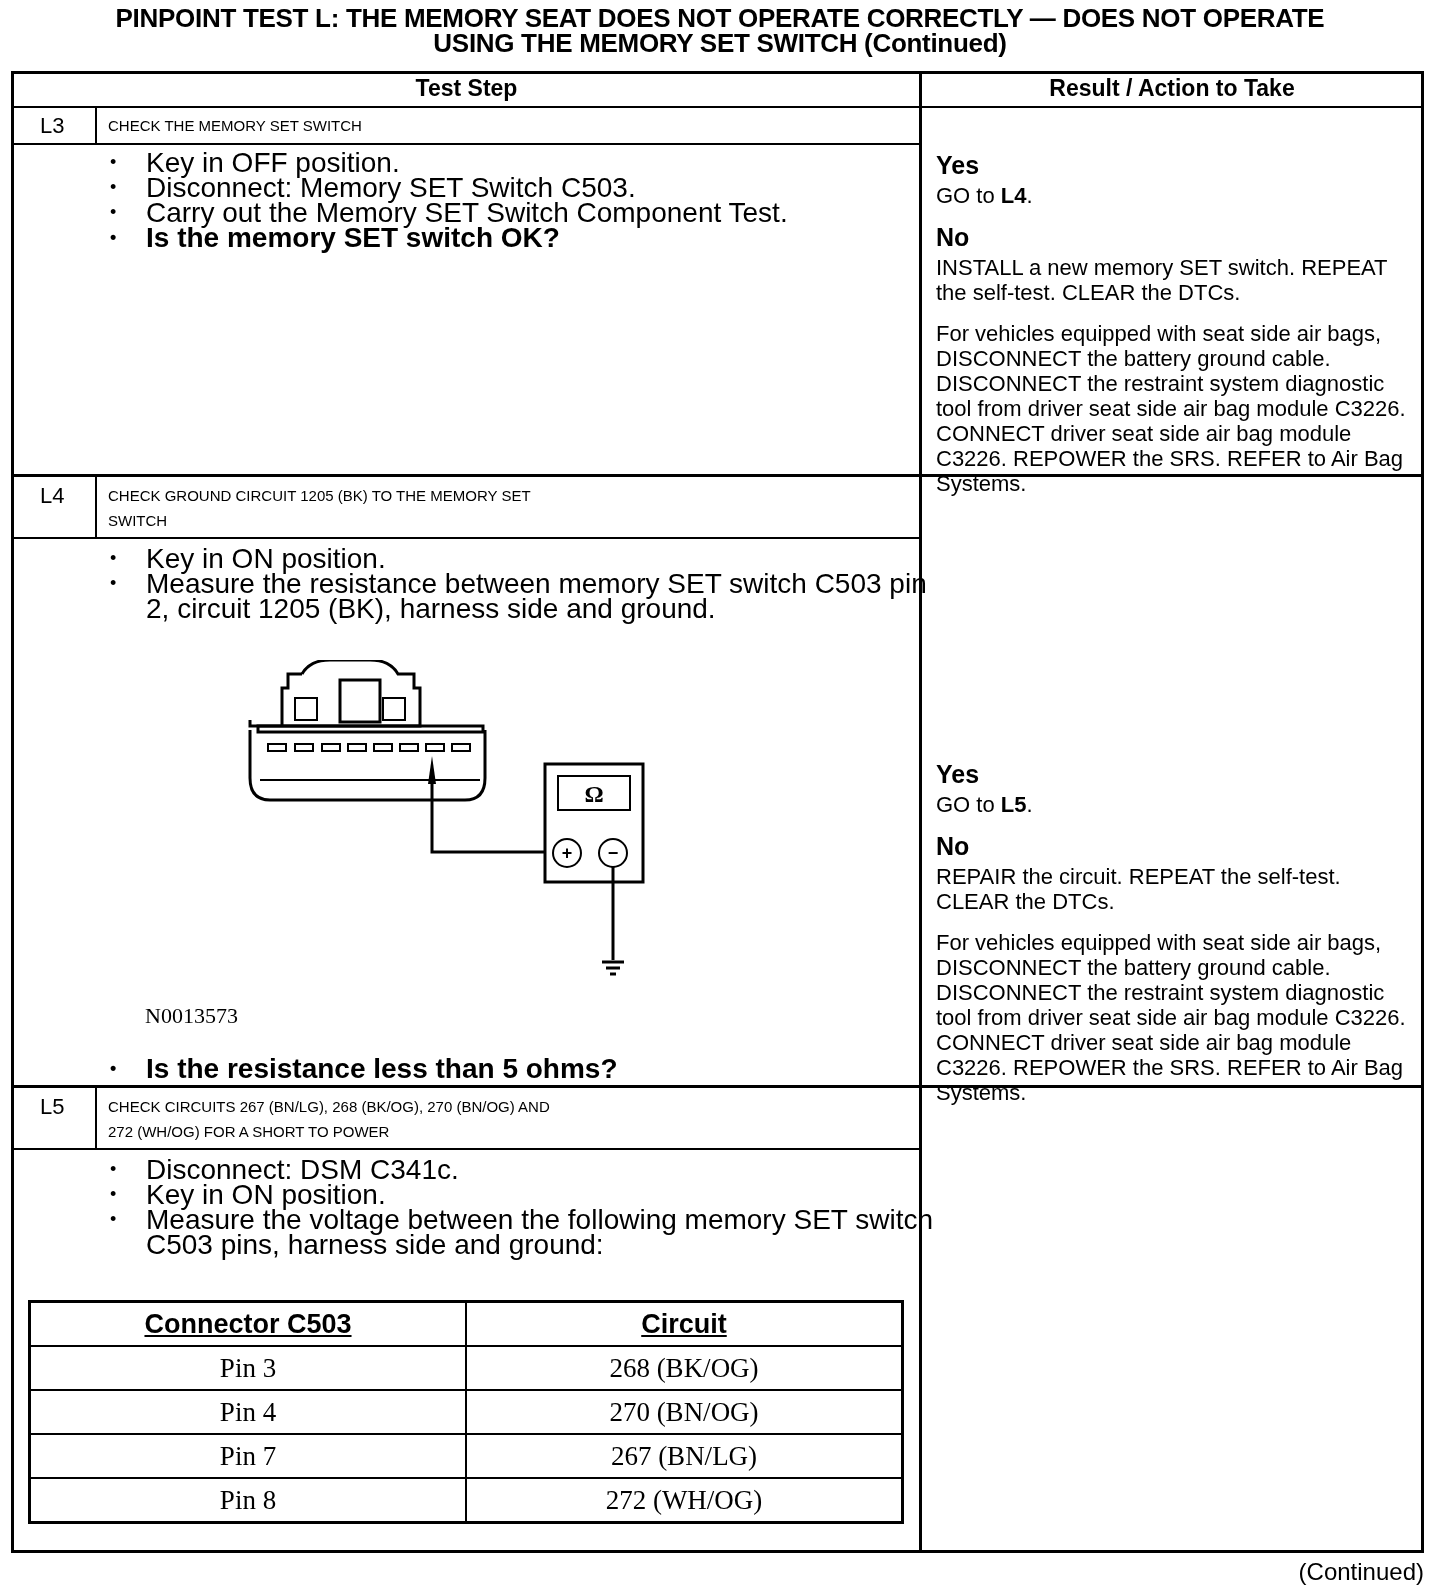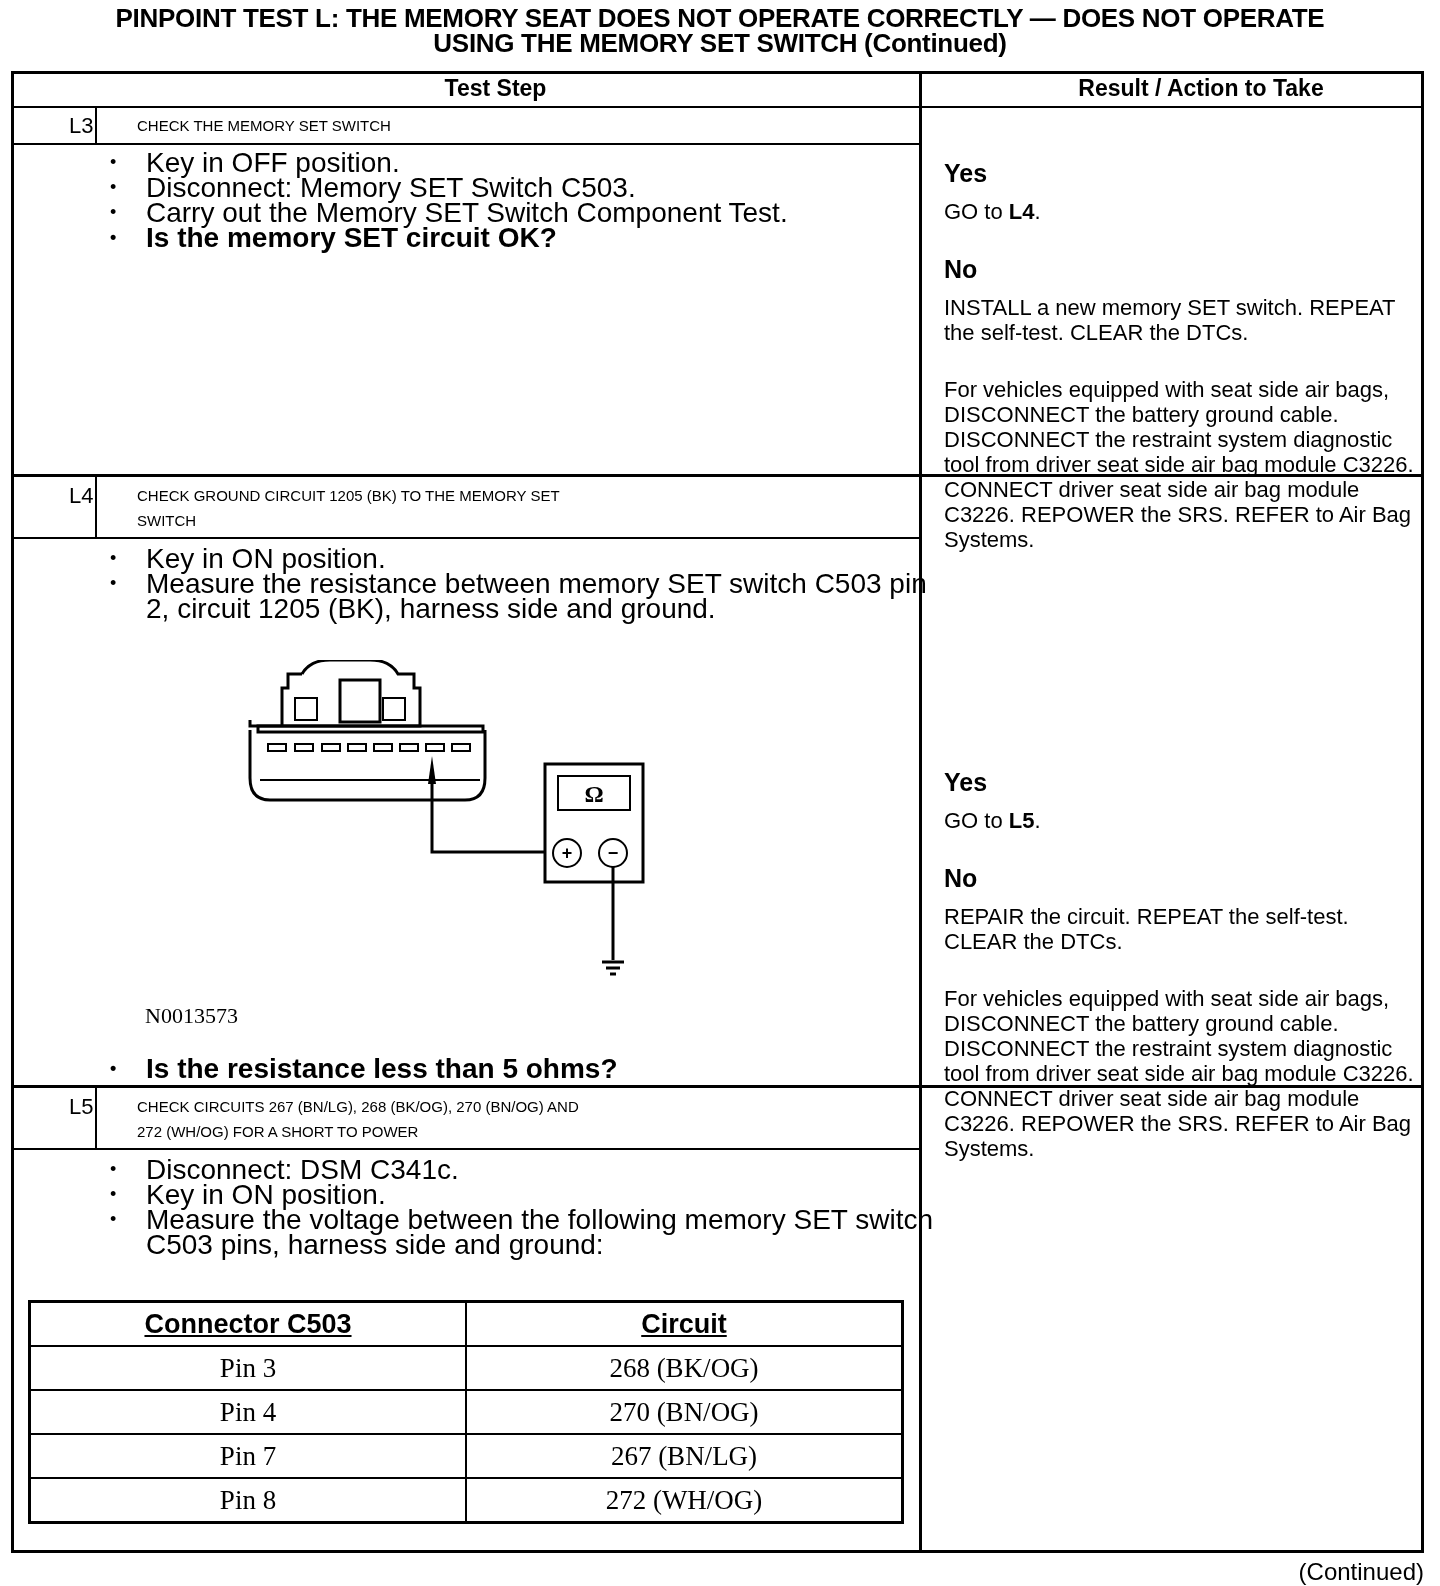--- a/index.html
+++ b/index.html
@@ -1,31 +1,31 @@
 <!DOCTYPE html>
 <html><head>
 <meta charset="utf-8">
 <style>
   html, body { margin: 0; padding: 0; background: #ffffff; }
   body { width: 1440px; height: 1586px; position: relative; font-family: "Liberation Sans", sans-serif; color: #000; overflow: hidden; }
   .title { position: absolute; left: 0; top: 6px; width: 1440px; text-align: center; font-weight: bold; font-size: 26px; line-height: 25px; letter-spacing: -0.3px; }
   .frame { position: absolute; left: 11px; top: 71px; width: 1413px; height: 1482px; border: 3px solid #000; box-sizing: border-box; }
   .vline { position: absolute; background: #000; }
   .hline { position: absolute; background: #000; }
-  .t { position: absolute; font-size: 22px; line-height: 25px; white-space: nowrap; margin-left: 29px; }
+  .t { position: absolute; font-size: 22px; line-height: 25px; white-space: nowrap; }
   .b { font-weight: bold; }
   .hdr { font-weight: bold; font-size: 23px; text-align: center; }
   .stepid { font-weight: normal; font-size: 22px; }
   .steptitle { font-weight: normal; font-size: 15px; line-height: 25px; }
   ul.bul { position: absolute; margin: 0; padding: 0; list-style: none; font-size: 28px; line-height: 25px; }
   ul.bul li { position: relative; padding-left: 36px; }
   ul.bul li::before { content: "•"; position: absolute; left: 0; top: 0; font-size: 18px; }
   .res { position: absolute; left: 932px; font-size: 22px; line-height: 25px; width: 490px; }
   .res .lbl { font-weight: bold; font-size: 25px; line-height: 27px; }
-  .res p { margin: 12px; }
+  .res p { margin: 4px; }
   .gap { height: 8px; }
   table.ct { position: absolute; left: 28px; top: 1300px; width: 876px; border-collapse: collapse; border: 3px solid #000; }
   table.ct th { font-family: "Liberation Sans", sans-serif; font-weight: bold; font-size: 27px; height: 40px; border: 2px solid #000; text-align: center; text-decoration: underline; }
   table.ct td { font-family: "Liberation Serif", serif; font-size: 27px; height: 40px; border: 2px solid #000; text-align: center; }
   .figid { position: absolute; left: 145px; top: 1003px; font-size: 22px; font-family: Liberation Serif, serif; }
   .cont { position: absolute; right: 16px; top: 1558px; font-size: 24px; }
 </style>
 </head>
 <body>
 
@@ -44,21 +44,21 @@
 <div class="t hdr" data-name="header-result-action" style="left:922px; top:76px; width:500px;">Result / Action to Take</div>
 
 <div class="vline" data-name="id-divider" style="left:95px; top:108px; width:2px; height:36px;"></div>
 <div class="hline" data-name="step-title-divider" style="left:11px; top:143px; width:908px; height:2px;"></div>
 <div class="t stepid" data-name="step-id-l3" style="left:40px; top:113px;">L3</div>
 <div class="t steptitle" data-name="step-title-l3" style="left:108px; top:113px;">CHECK THE MEMORY SET SWITCH</div>
 <ul class="bul" data-name="step-l3-instructions" style="left:110px; top:150px;">
   <li data-name="instruction-item">Key in OFF position.</li>
   <li data-name="instruction-item">Disconnect: Memory SET Switch C503.</li>
   <li data-name="instruction-item">Carry out the Memory SET Switch Component Test.</li>
-  <li class="b" data-name="step-question">Is the memory SET circuit OK?</li>
+  <li class="b" data-name="step-question">Is the memory SET switch OK?</li>
 </ul>
 <div class="res" data-name="result-l3" style="top:148px;">
   <p class="lbl" data-name="yes-label">Yes</p>
   <p data-name="yes-action"><span>GO to </span><b data-name="goto-link-l4">L4</b><span>.</span></p>
   <div class="gap"></div>
   <p class="lbl" data-name="no-label">No</p>
   <p data-name="no-action" style="width:470px;">INSTALL a new memory SET switch. REPEAT the self-test. CLEAR the DTCs.</p>
   <div class="gap"></div>
   <p data-name="airbag-note" style="width:480px;">For vehicles equipped with seat side air bags, DISCONNECT the battery ground cable. DISCONNECT the restraint system diagnostic tool from driver seat side air bag module C3226. CONNECT driver seat side air bag module C3226. REPOWER the SRS.  REFER to Air Bag Systems.</p>
 </div>

